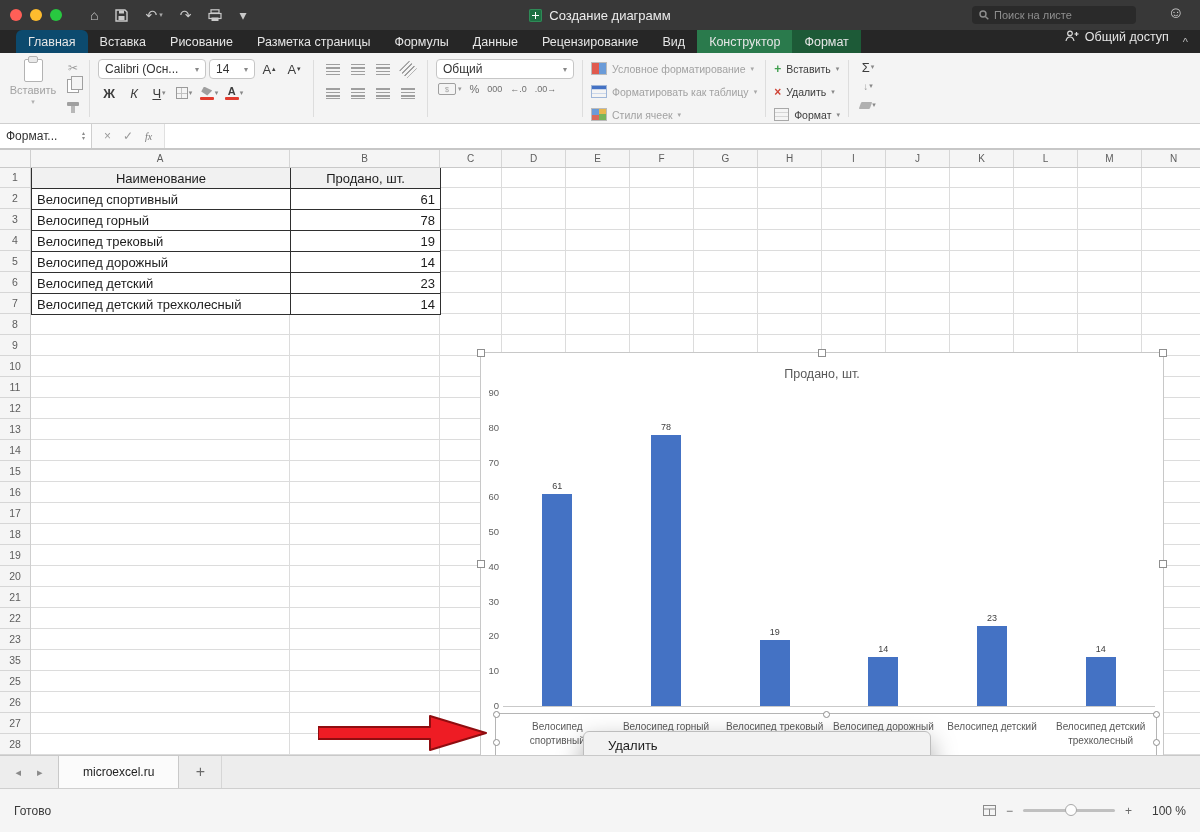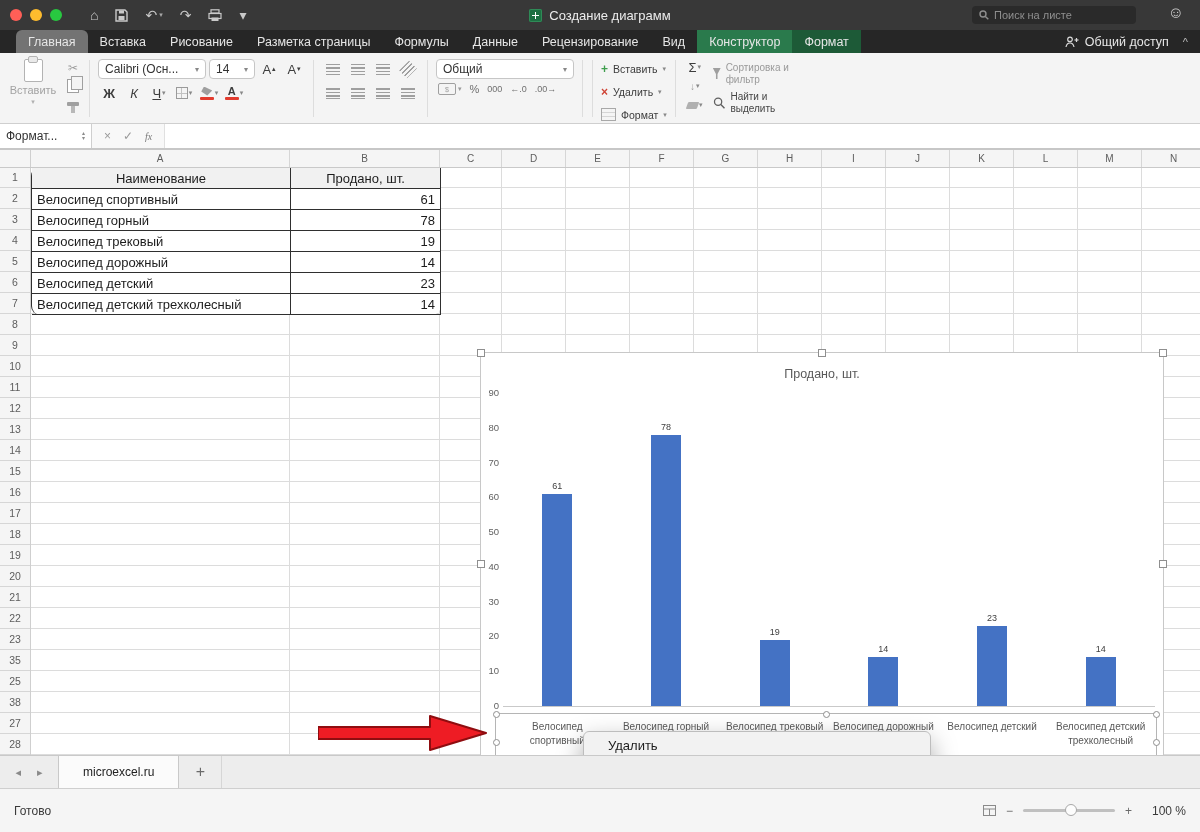--- a/index.html
+++ b/index.html
@@ -25,24 +25,24 @@
   .searchbox{position:absolute;right:64px;top:6px;width:150px;height:18px;background:#2a2a2a;
              border-radius:4px;display:flex;align-items:center;gap:5px;padding:0 7px;
              font-size:11px;color:#8f8f8f;}
   .smiley{position:absolute;right:16px;top:4px;font-size:16px;color:#cfcfcf;}
 
   
   .tabbar{position:absolute;left:0;top:30px;right:0;height:23px;background:#262626;
           display:flex;align-items:stretch;color:#e6e6e6;font-size:12.5px;z-index:20;}
   .tabstrip{display:flex;align-items:stretch;margin-left:16px;}
   .rtab{padding:0 12px;display:flex;align-items:center;white-space:nowrap;cursor:default;}
-  .rtab.active{background:#737373;border-radius:6px 6px 0 0;}
+  .rtab.active{background:#0c4a6e;border-radius:6px 6px 0 0;}
   .rtab.ctx1{background:#2a7a4c;}
   .rtab.ctx2{background:#1d5a37;}
-  .share{margin-left:auto;display:flex;align-items:center;gap:6px;padding-right:14px;font-size:12.5px;}
+  .share{margin-left:auto;display:flex;gap:6px;padding-right:14px;font-size:12.5px;}
   .collapse{display:flex;align-items:center;padding-right:12px;color:#bdbdbd;font-size:11px;}
 
   
   .ribbon{position:absolute;left:0;top:53px;right:0;height:71px;background:#f4f4f4;
           border-bottom:1px solid #cfcfcf;display:flex;align-items:flex-start;
           padding:6px 6px 0 8px;box-sizing:border-box;gap:7px;font-size:11px;color:#454545;z-index:20;}
   .vsep{width:1px;align-self:stretch;background:#ddd;margin:1px 1px 6px 1px;}
   .rgroup{display:flex;flex-direction:column;gap:4px;}
   .rrow{display:flex;align-items:center;gap:3px;}
   .paste{width:50px;align-items:center;color:#a2a2a2;gap:2px;}
@@ -115,21 +115,21 @@
   .gridarea{position:absolute;left:0;top:167px;width:1200px;height:588px;background:#fff;z-index:1;}
   .hlines{position:absolute;left:31px;top:0;right:0;bottom:0;
         background:repeating-linear-gradient(to bottom,transparent 0 20px,#dcdcdc 20px 21px);}
   .vline{position:absolute;top:0;width:1px;height:588px;background:#dcdcdc;}
   .rowheader{position:absolute;left:0;top:0;width:31px;height:588px;background:#f5f5f5;
         border-right:1px solid #cfcfcf;box-sizing:border-box;z-index:2;}
   .rowcell{height:21px;box-sizing:border-box;border-bottom:1px solid #d6d6d6;display:flex;
         align-items:center;justify-content:center;font-size:10.5px;color:#5d5d5d;}
 
   
-  .dtable{position:absolute;left:31px;top:0;z-index:3;border-top:1px solid #2f2f2f;border-left:1px solid #2f2f2f;background:#fff;border-radius:9px;}
+  .dtable{position:absolute;left:31px;top:0;z-index:3;border-top:1px solid #2f2f2f;border-left:1px solid #2f2f2f;background:#fff;}
   .trow{display:flex;height:21px;box-sizing:border-box;}
   .tc{border-right:1px solid #2f2f2f;border-bottom:1px solid #2f2f2f;box-sizing:border-box;
       font-size:13px;color:#1c1c1c;display:flex;align-items:center;overflow:hidden;white-space:nowrap;}
   .tc-a{width:259px;}.tc-b{width:150px;}
   .thead .tc{background:#f1f1f1;justify-content:center;}
   .tc.name{padding-left:5px;}
   .tc.qty{justify-content:flex-end;padding-right:5px;}
 
   
   .chart{position:absolute;left:480px;top:185px;width:684px;height:424px;background:#fff;
@@ -365,20 +365,37 @@
             <span class="arr" style="font-size:7px">▾</span>
           </span>
         <span class="ticon" style="font-size:11px">%</span>
         <span class="ticon">000</span>
         <span class="ticon">←.0</span>
         <span class="ticon">.00→</span>
       </div>
     </div>
     <div class="vsep"></div>
 
+    <div class="rgroup">
+      <div class="stylerow">
+        <span class="cfi"></span>
+        <span>Условное форматирование</span>
+        <span class="arr">▾</span>
+      </div>
+      <div class="stylerow">
+        <span class="fati"></span>
+        <span>Форматировать как таблицу</span>
+        <span class="arr">▾</span>
+      </div>
+      <div class="stylerow">
+        <span class="csi"></span>
+        <span>Стили ячеек</span>
+        <span class="arr">▾</span>
+      </div>
+    </div>
     <div class="vsep"></div>
 
     <div class="rgroup">
       <div class="cellrow">
         <span class="plus">+</span>
         <span>Вставить</span>
         <span class="arr">▾</span>
       </div>
       <div class="cellrow">
         <span class="cross">×</span>
@@ -399,33 +416,20 @@
           <span class="arr">▾</span>
         </div>
       <div class="btn" style="height:16px">
           <span style="font-size:10px;color:#9a9a9a">↓</span>
           <span class="arr">▾</span>
         </div>
       <div class="btn" style="height:16px">
           <span class="eraser"></span>
           <span class="arr">▾</span>
         </div>
-    </div>
-    <div class="rgroup" style="gap:6px;padding-top:3px">
-      <div class="bigbtn graytxt">
-        <span class="funnel"></span>
-        <span>Сортировка и фильтр</span>
-      </div>
-      <div class="bigbtn">
-        <svg width="16" height="16" viewBox="0 0 16 16">
-            <circle cx="6.5" cy="6.5" r="4.6" fill="none" stroke="#5f5f5f" stroke-width="1.6"></circle>
-            <line x1="10" y1="10" x2="14.6" y2="14.6" stroke="#5f5f5f" stroke-width="1.8"></line>
-          </svg>
-        <span>Найти и выделить</span>
-      </div>
     </div>
   </div>
 
   <div class="fbar">
     <div class="namebox">
       <span>Формат...</span>
       <span class="stepper">
           <span>▴</span>
           <span>▾</span>
         </span>
@@ -492,21 +496,21 @@
         <div class="rowcell">16</div>
         <div class="rowcell">17</div>
         <div class="rowcell">18</div>
         <div class="rowcell">19</div>
         <div class="rowcell">20</div>
         <div class="rowcell">21</div>
         <div class="rowcell">22</div>
         <div class="rowcell">23</div>
         <div class="rowcell">35</div>
         <div class="rowcell">25</div>
-        <div class="rowcell">38</div>
+        <div class="rowcell">26</div>
         <div class="rowcell">27</div>
         <div class="rowcell">28</div>
       </div>
 
     <div class="dtable">
         <div class="trow thead">
           <div class="tc tc-a">Наименование</div>
           <div class="tc tc-b">Продано, шт.</div>
         </div>
         <div class="trow">

